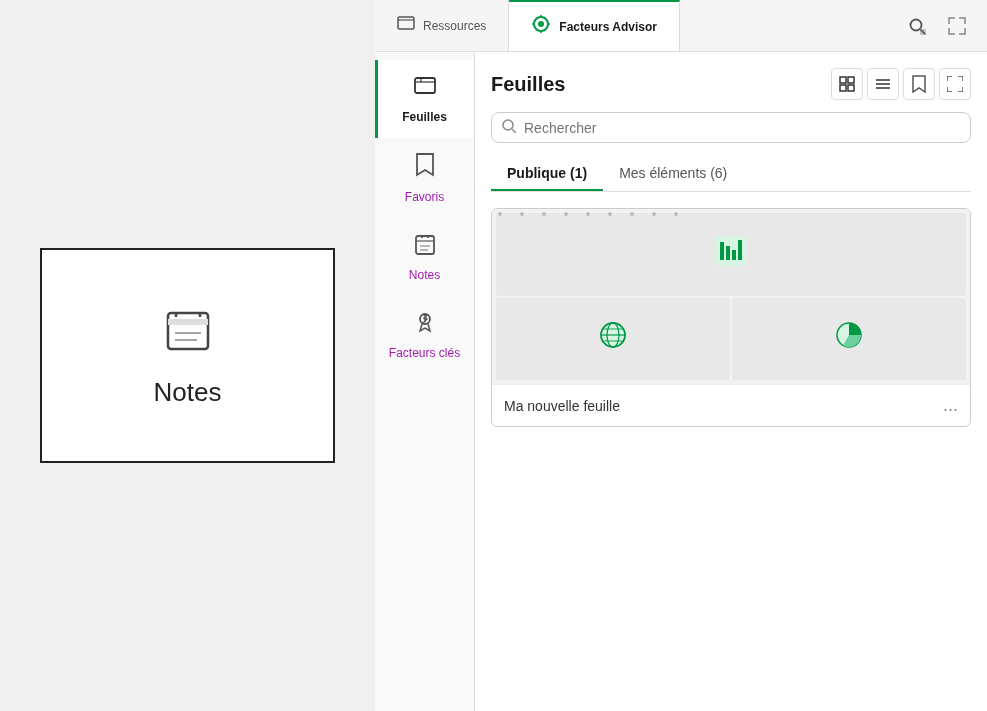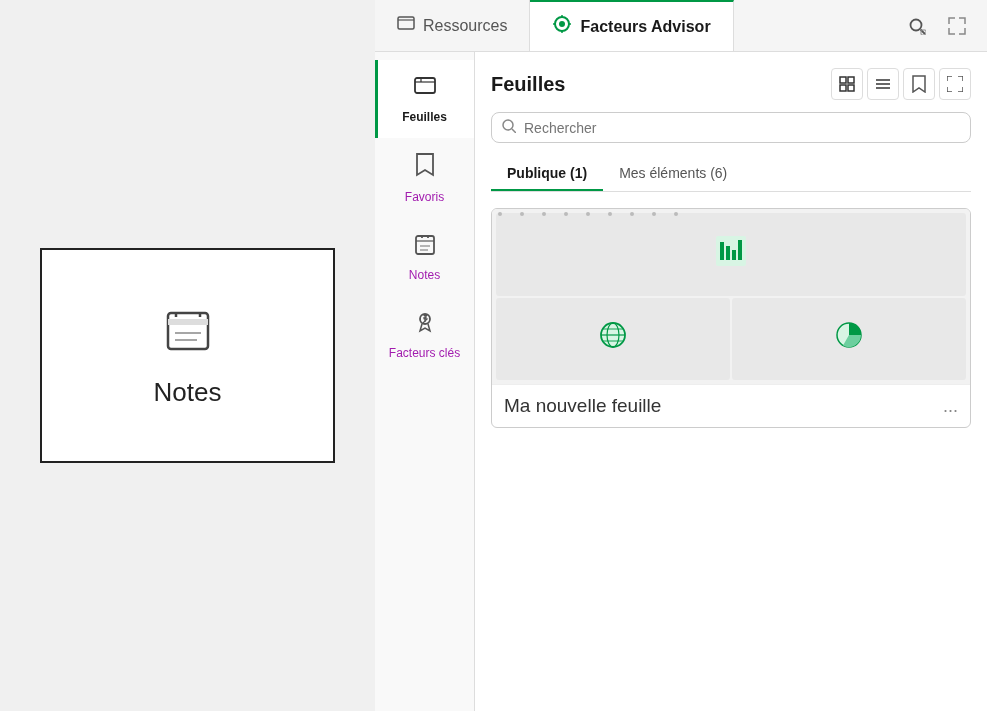--- a/index.html
+++ b/index.html
@@ -65,21 +65,21 @@
       height: 52px;
       flex-shrink: 0;
     }
 
     .tab-item {
       display: flex;
       align-items: center;
       gap: 8px;
       padding: 0 22px;
       cursor: pointer;
-      font-size: 16px;
+      font-size: 12px;
       color: #555;
       border-right: 1px solid #ddd;
       background: #f5f5f5;
     }
 
     .tab-item.active {
       background: #ffffff;
       color: #1a1a1a;
       font-weight: 600;
       border-top: 2px solid #009845;
@@ -342,21 +342,21 @@
 
     .sheet-footer {
       padding: 10px 12px;
       display: flex;
       align-items: center;
       justify-content: space-between;
       border-top: 1px solid #eee;
     }
 
     .sheet-name {
-      font-size: 19px;
+      font-size: 14px;
       color: #333;
     }
 
     .sheet-more {
       color: #888;
       font-size: 18px;
       cursor: pointer;
     }
   </style>
 </head>

